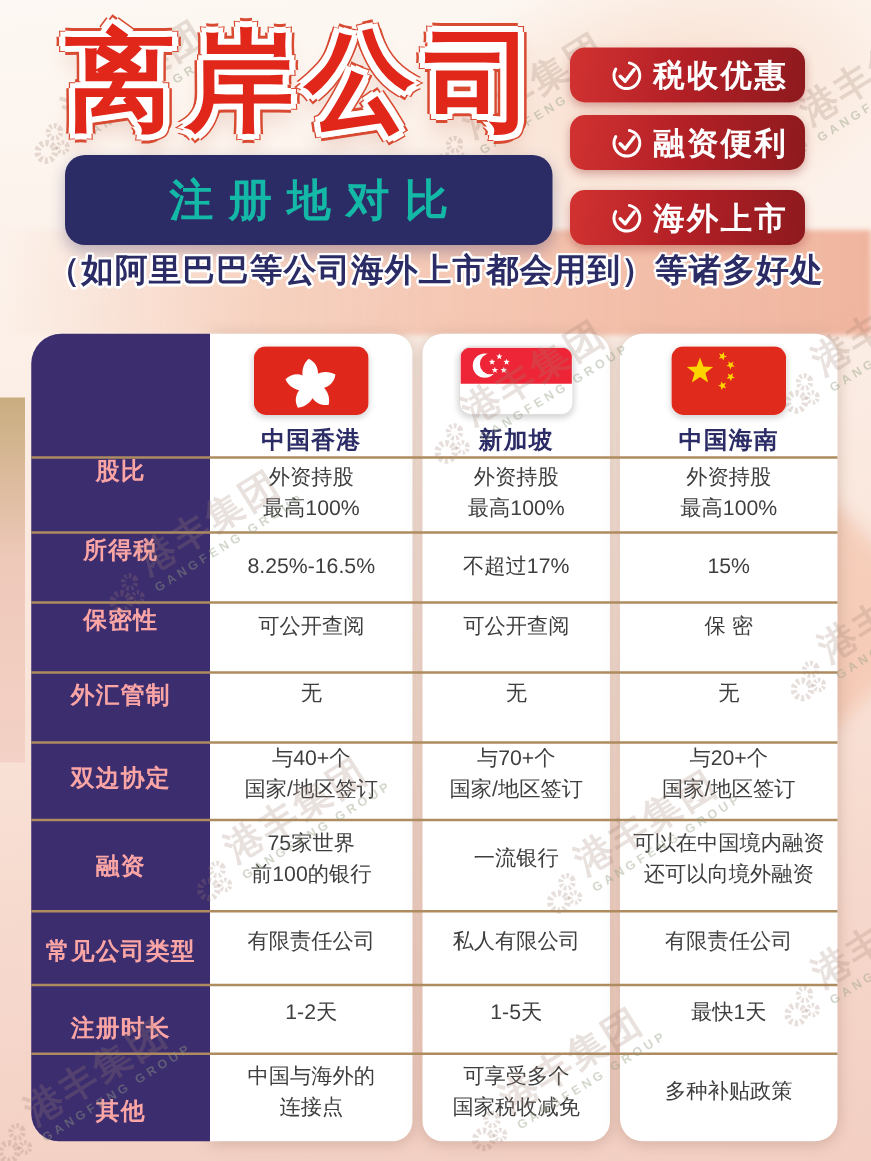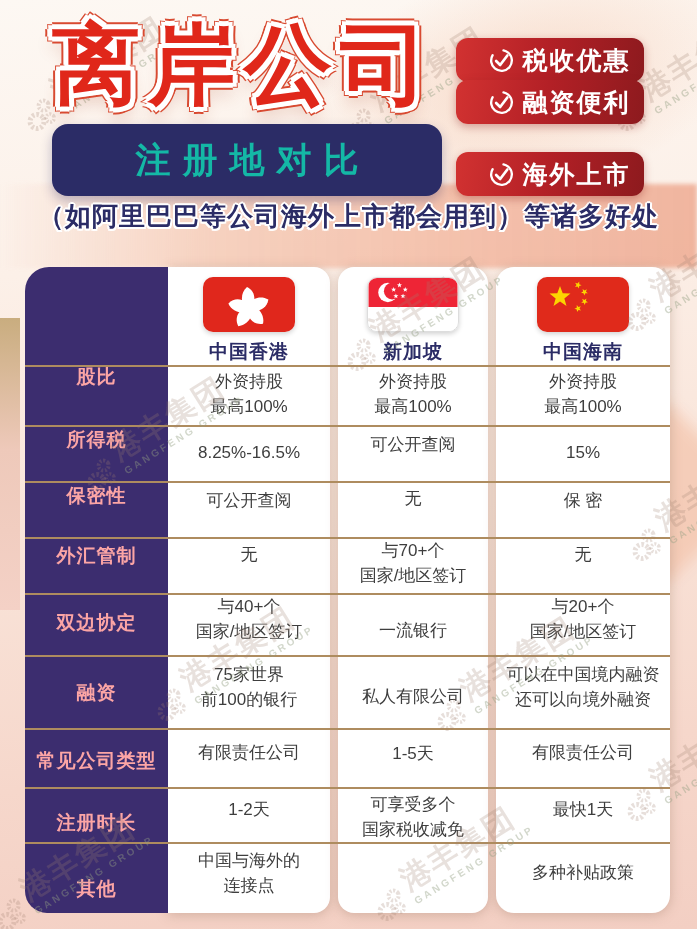--- a/index.html
+++ b/index.html
@@ -248,21 +248,21 @@
   <div class="banner">注册地对比</div>
   <div class="subtitle">（如阿里巴巴等公司海外上市都会用到）等诸多好处</div>
 
   <div class="badge" style="top:38px">
     <svg width="27" height="27" viewBox="0 0 30 30">
         <circle cx="15" cy="15" r="11.5" fill="none" stroke="#fff" stroke-width="2.6" stroke-dasharray="58 14" stroke-dashoffset="6" stroke-linecap="round" transform="rotate(-50 15 15)"></circle>
         <path d="M9 15.5 L13.5 20 L21.5 9.5" fill="none" stroke="#fff" stroke-width="3" stroke-linecap="round" stroke-linejoin="round"></path>
       </svg>
     <span class="badge-label">税收优惠</span>
   </div>
-  <div class="badge" style="top:80px">
+  <div class="badge" style="top:92px">
     <svg width="27" height="27" viewBox="0 0 30 30">
         <circle cx="15" cy="15" r="11.5" fill="none" stroke="#fff" stroke-width="2.6" stroke-dasharray="58 14" stroke-dashoffset="6" stroke-linecap="round" transform="rotate(-50 15 15)"></circle>
         <path d="M9 15.5 L13.5 20 L21.5 9.5" fill="none" stroke="#fff" stroke-width="3" stroke-linecap="round" stroke-linejoin="round"></path>
       </svg>
     <span class="badge-label">融资便利</span>
   </div>
   <div class="badge" style="top:152px">
     <svg width="27" height="27" viewBox="0 0 30 30">
         <circle cx="15" cy="15" r="11.5" fill="none" stroke="#fff" stroke-width="2.6" stroke-dasharray="58 14" stroke-dashoffset="6" stroke-linecap="round" transform="rotate(-50 15 15)"></circle>
         <path d="M9 15.5 L13.5 20 L21.5 9.5" fill="none" stroke="#fff" stroke-width="3" stroke-linecap="round" stroke-linejoin="round"></path>
@@ -332,20 +332,21 @@
                 <path d="M0,-2.4 L0.59,-0.81 L2.28,-0.74 L0.95,0.31 L1.41,1.94 L0,1 L-1.41,1.94 L-0.95,0.31 L-2.28,-0.74 L-0.59,-0.81 Z" transform="translate(38,12) scale(1.15)"></path>
                 <path d="M0,-2.4 L0.59,-0.81 L2.28,-0.74 L0.95,0.31 L1.41,1.94 L0,1 L-1.41,1.94 L-0.95,0.31 L-2.28,-0.74 L-0.59,-0.81 Z" transform="translate(28.3,18.8) scale(1.15)"></path>
                 <path d="M0,-2.4 L0.59,-0.81 L2.28,-0.74 L0.95,0.31 L1.41,1.94 L0,1 L-1.41,1.94 L-0.95,0.31 L-2.28,-0.74 L-0.59,-0.81 Z" transform="translate(35.7,18.8) scale(1.15)"></path>
               </g>
             </svg>
         </div>
         <div class="colname">新加坡</div>
       </div>
       <div class="cell val r1">外资持股
 最高100%</div>
+      <div class="cell val r2">不超过17%</div>
       <div class="cell val r3">可公开查阅</div>
       <div class="cell val r4">无</div>
       <div class="cell val r5">与70+个
 国家/地区签订</div>
       <div class="cell val r6">一流银行</div>
       <div class="cell val r7">私人有限公司</div>
       <div class="cell val r8">1-5天</div>
       <div class="cell val r9">可享受多个
 国家税收减免</div>
     </div>

